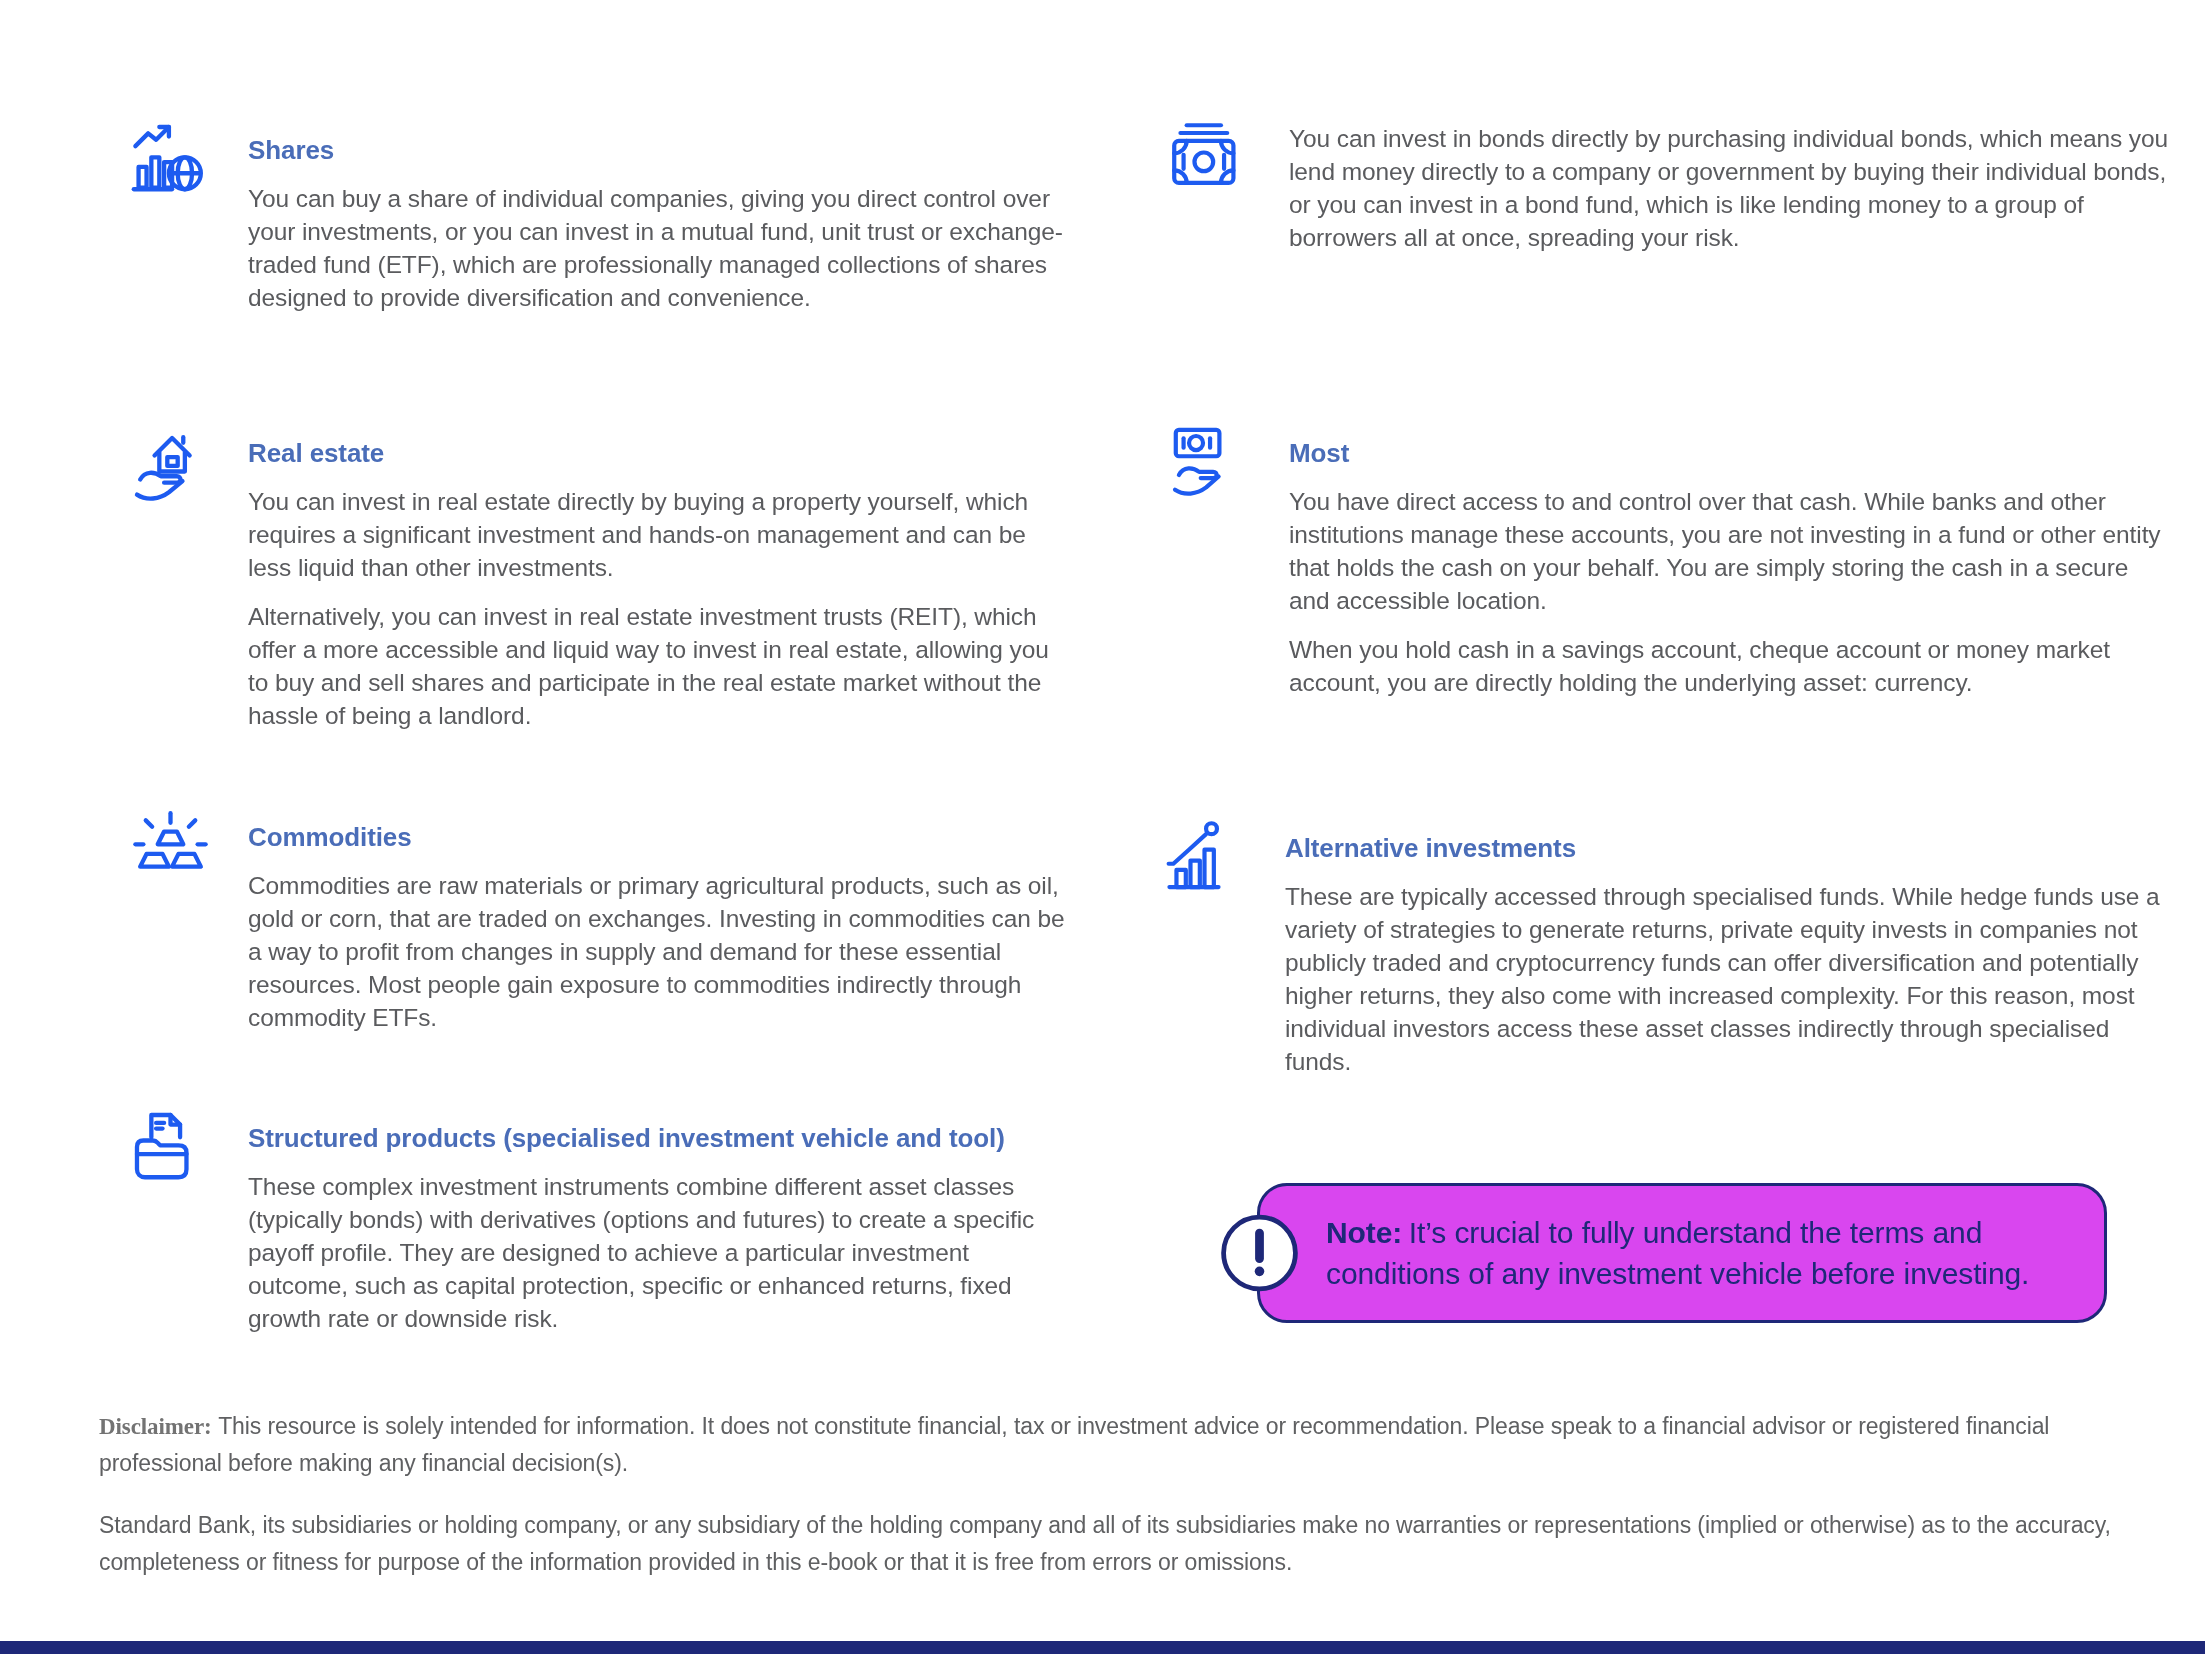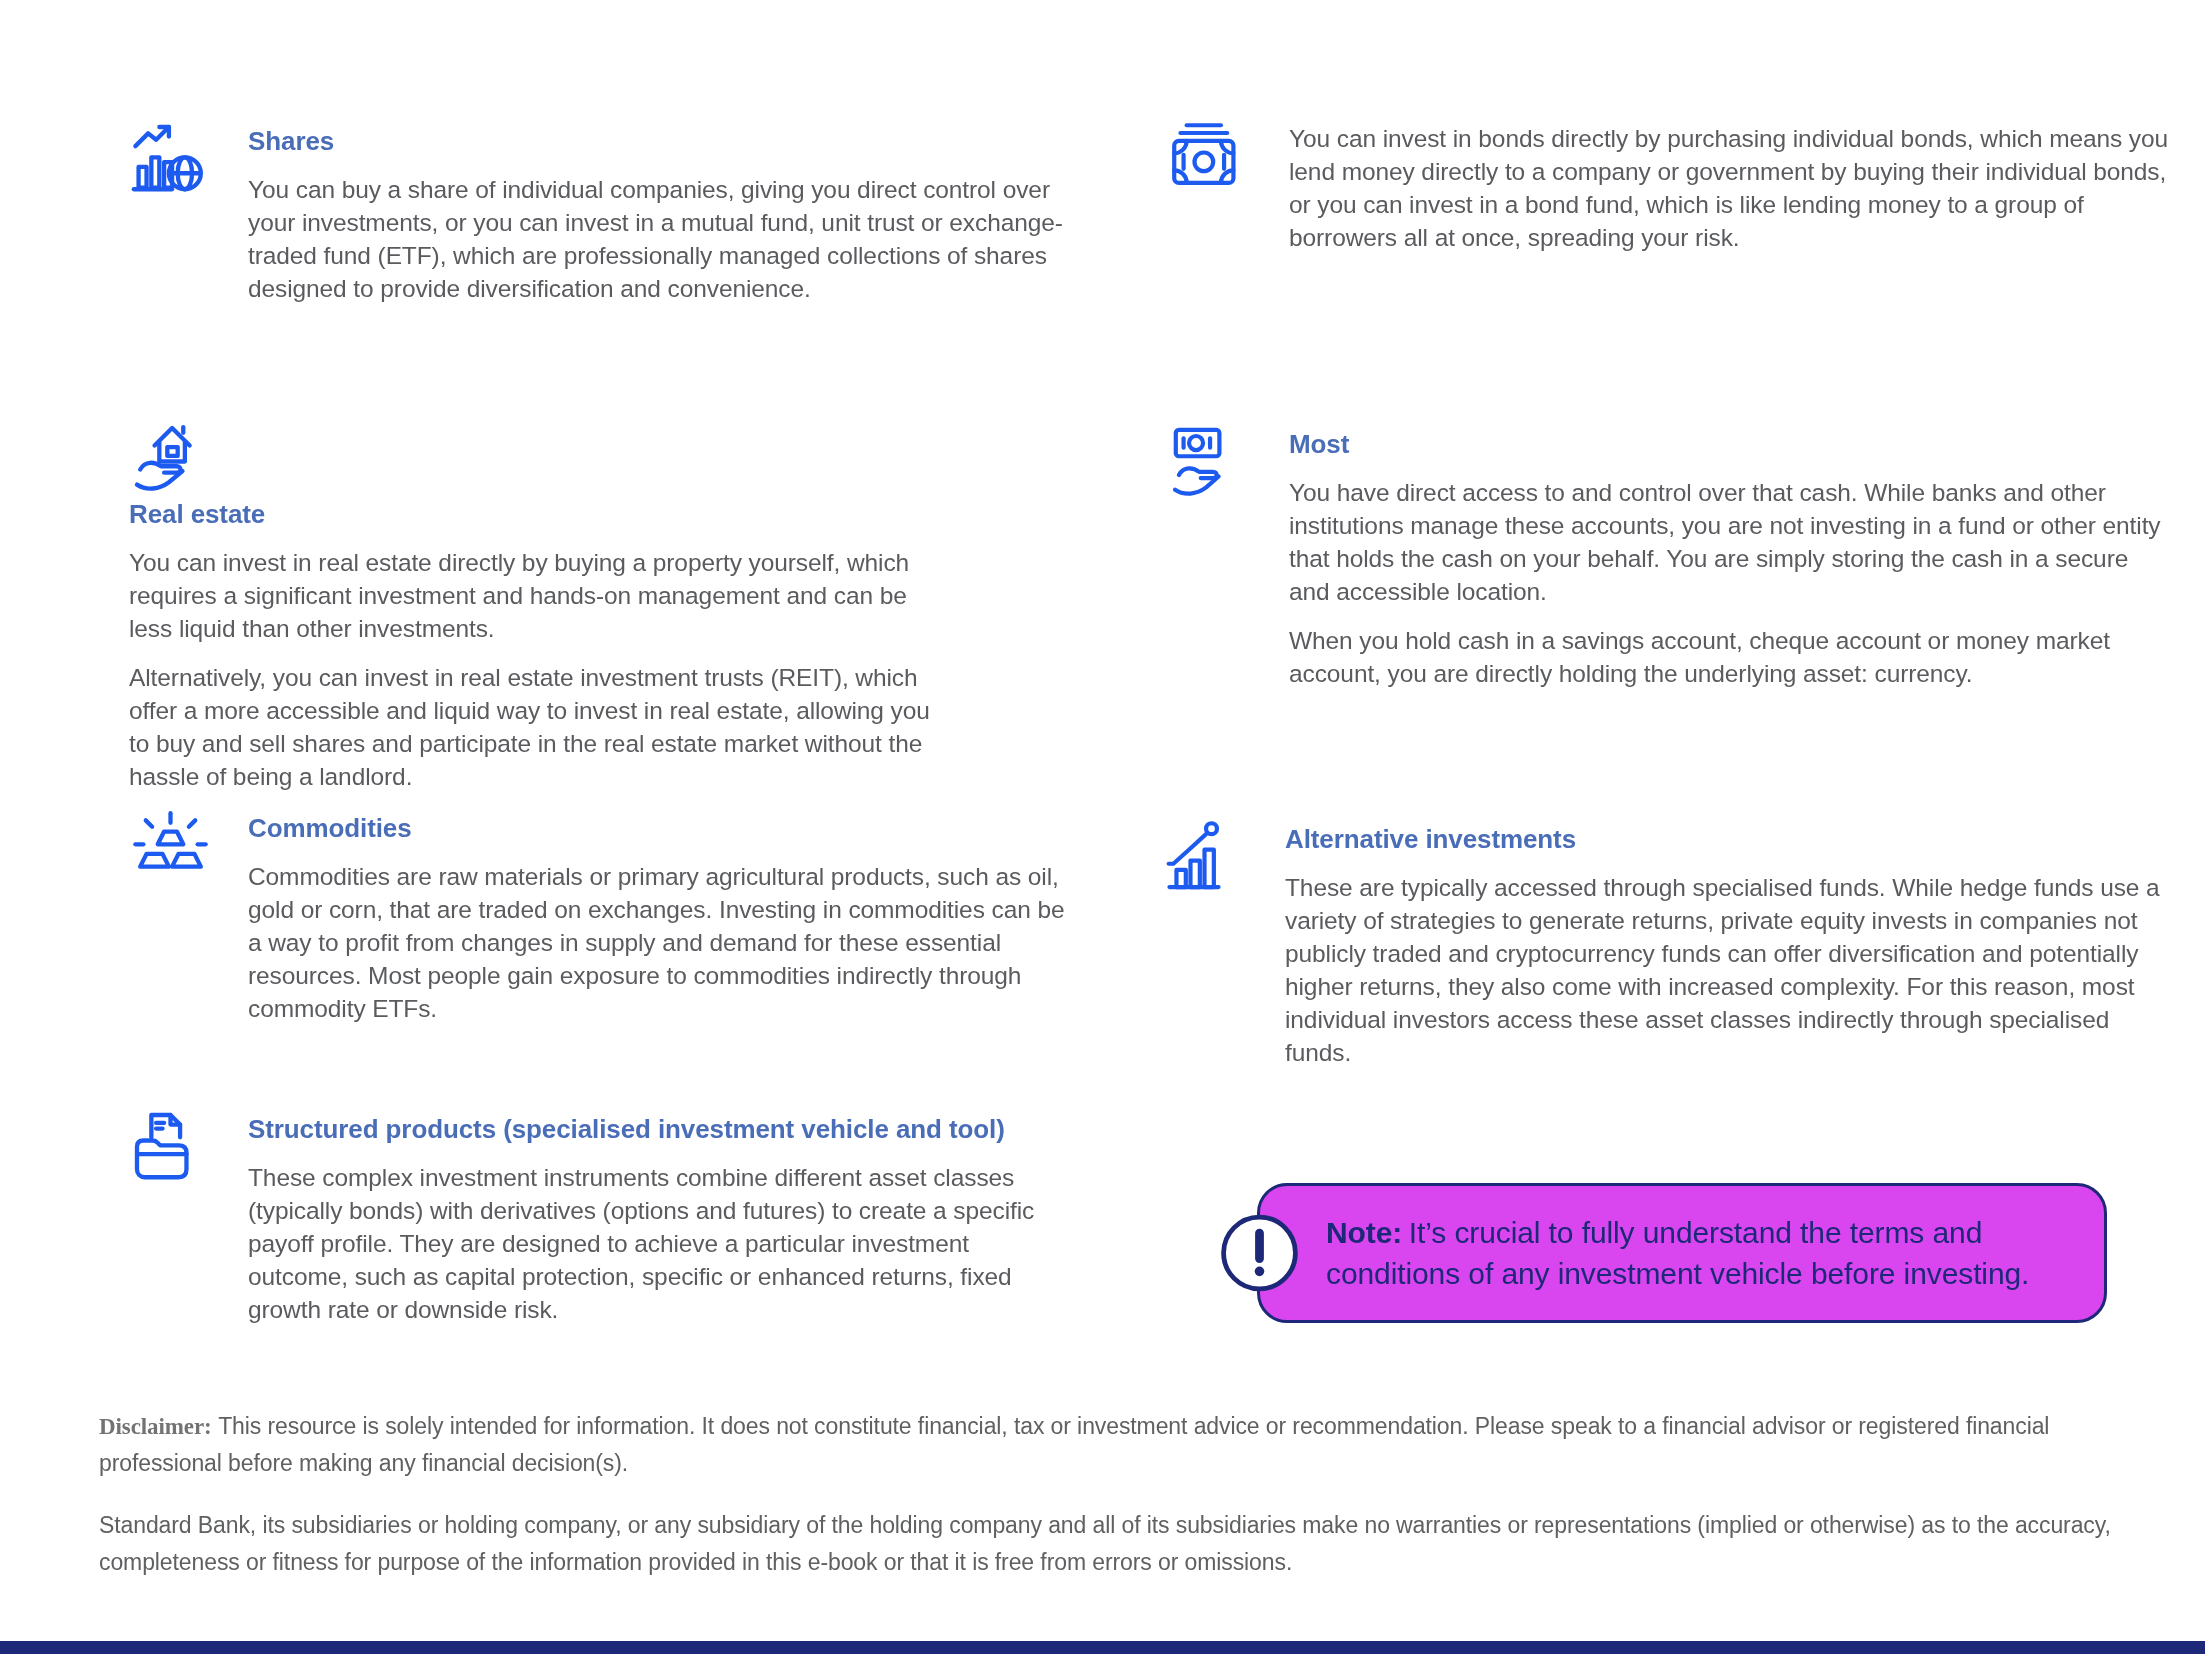--- a/index.html
+++ b/index.html
@@ -9,21 +9,21 @@
     letter-spacing:-0.1px;
   }
   .page{position:absolute;inset:0;}
   .card{position:absolute;display:flex;align-items:flex-start;}
   .icon-box{flex:0 0 auto;color:#1d5bf0;margin-top:-2.6px;}
   .icon-box svg{display:block;}
   .card.left .icon-box{width:83px;margin-right:36px;}
   .card.right .icon-box{width:81px;margin-right:40px;}
   .content{flex:1 1 auto;}
   .content h3{
-    margin:4px 0 17px 0;font-size:26px;line-height:30px;font-weight:bold;
+    margin:13px 0 17px 0;font-size:26px;line-height:30px;font-weight:bold;
     color:#4a6db8;
   }
   .content p{
     margin:0 0 16px 0;font-size:24.5px;line-height:33px;color:#5a5b5e;
   }
   .content p:last-child{margin-bottom:0;}
   .note-box{
     position:absolute;left:1257px;top:1183px;width:850px;height:140px;
     border:3.3px solid #1e2878;border-radius:30px;background:#d946ef;
     display:flex;align-items:center;box-sizing:border-box;
@@ -85,21 +85,21 @@
         <path d="M42 22 a8 8 0 0 1 -8 -8"></path>
         <path d="M4 33 a8 8 0 0 1 8 8"></path>
         <path d="M42 33 a8 8 0 0 0 -8 8"></path>
       </svg>
     </div>
     <div class="content">
       <p style="width:880px;">You can invest in bonds directly by purchasing individual bonds, which means you lend money directly to a company or government by buying their individual bonds, or you can invest in a bond fund, which is like lending money to a group of borrowers all at once, spreading your risk.</p>
     </div>
   </section>
 
-  <section class="card left" style="left:129px;top:415px;width:966px;flex-direction:column;">
+  <section class="card left" style="left:129px;top:425px;width:966px;">
     <div class="icon-box">
       <svg width="83" height="83" viewBox="0 0 52 52" fill="none" stroke="currentColor" stroke-width="2.7" stroke-linecap="round" stroke-linejoin="round">
         <path d="M16 21 L27 10 L38 21"></path>
         <path d="M34 13 V9.5"></path>
         <path d="M19 19 V31 H35 V19"></path>
         <rect x="24" y="22" width="6.5" height="5.5"></rect>
         <path d="M7 36 C10 30.5 16 31 20 34 H30 C33 34 33 38 30 38 H22"></path>
         <path d="M5 45.5 C11 49.5 19 48.5 25 44 L33.5 37"></path>
       </svg>
     </div>

